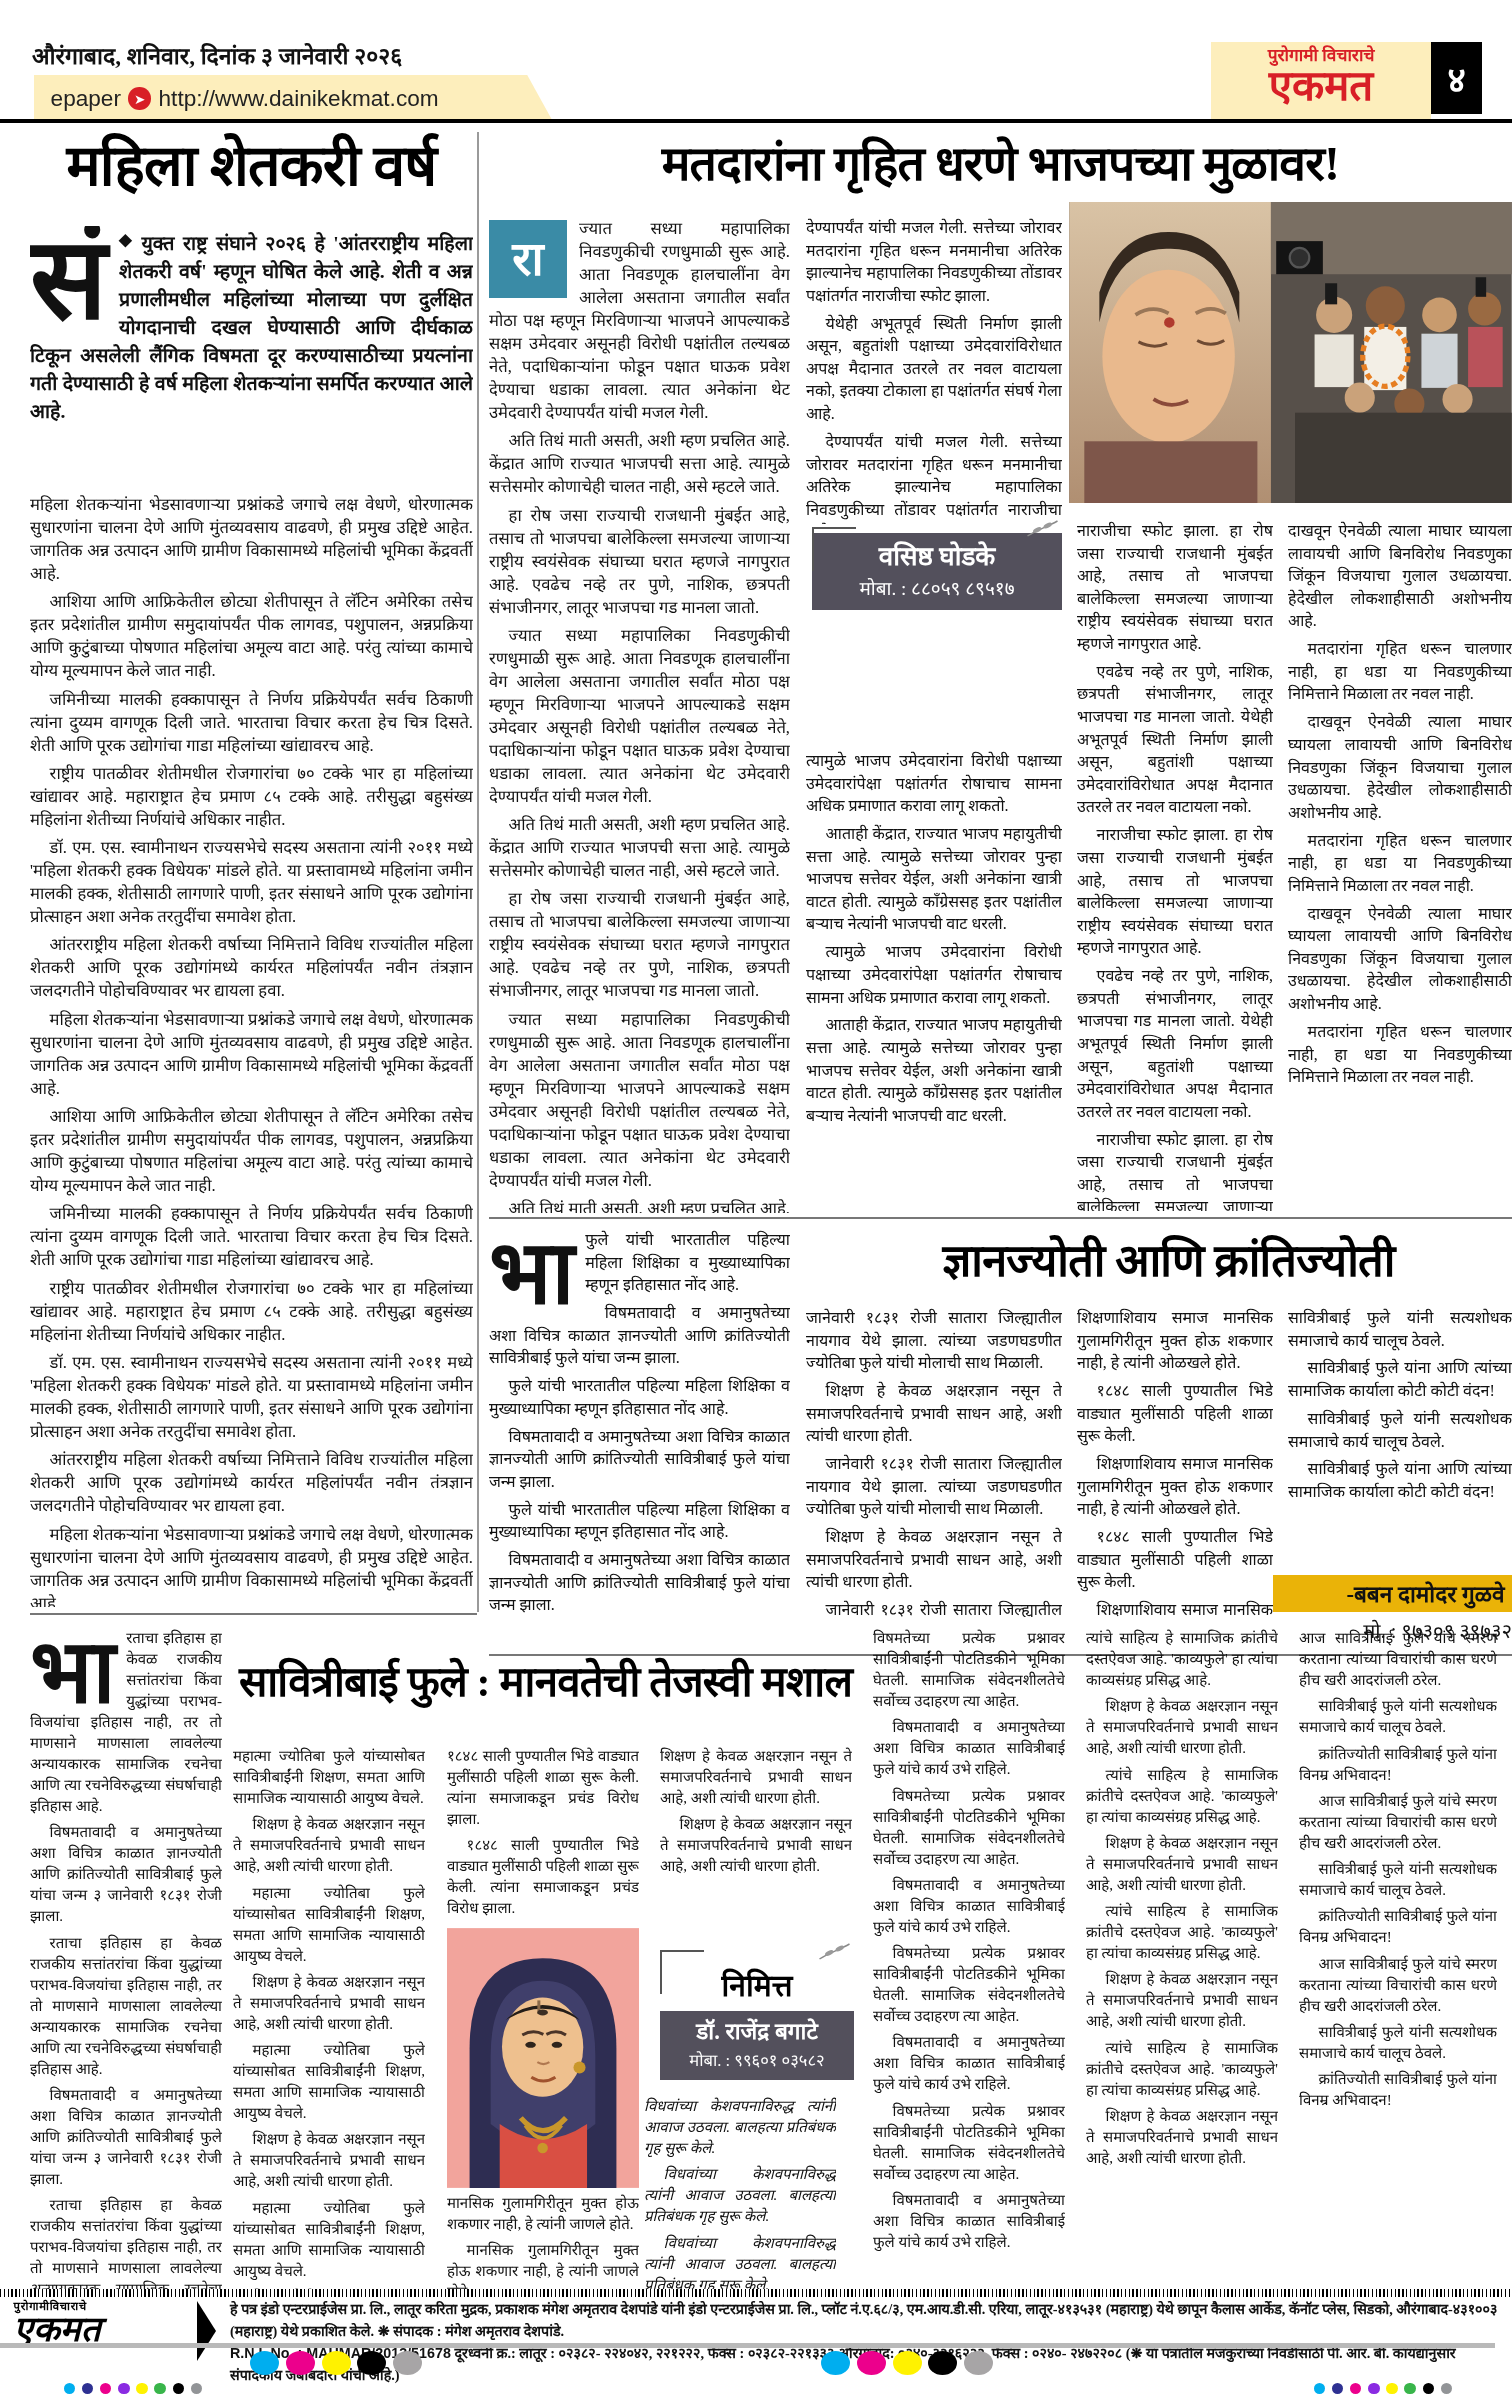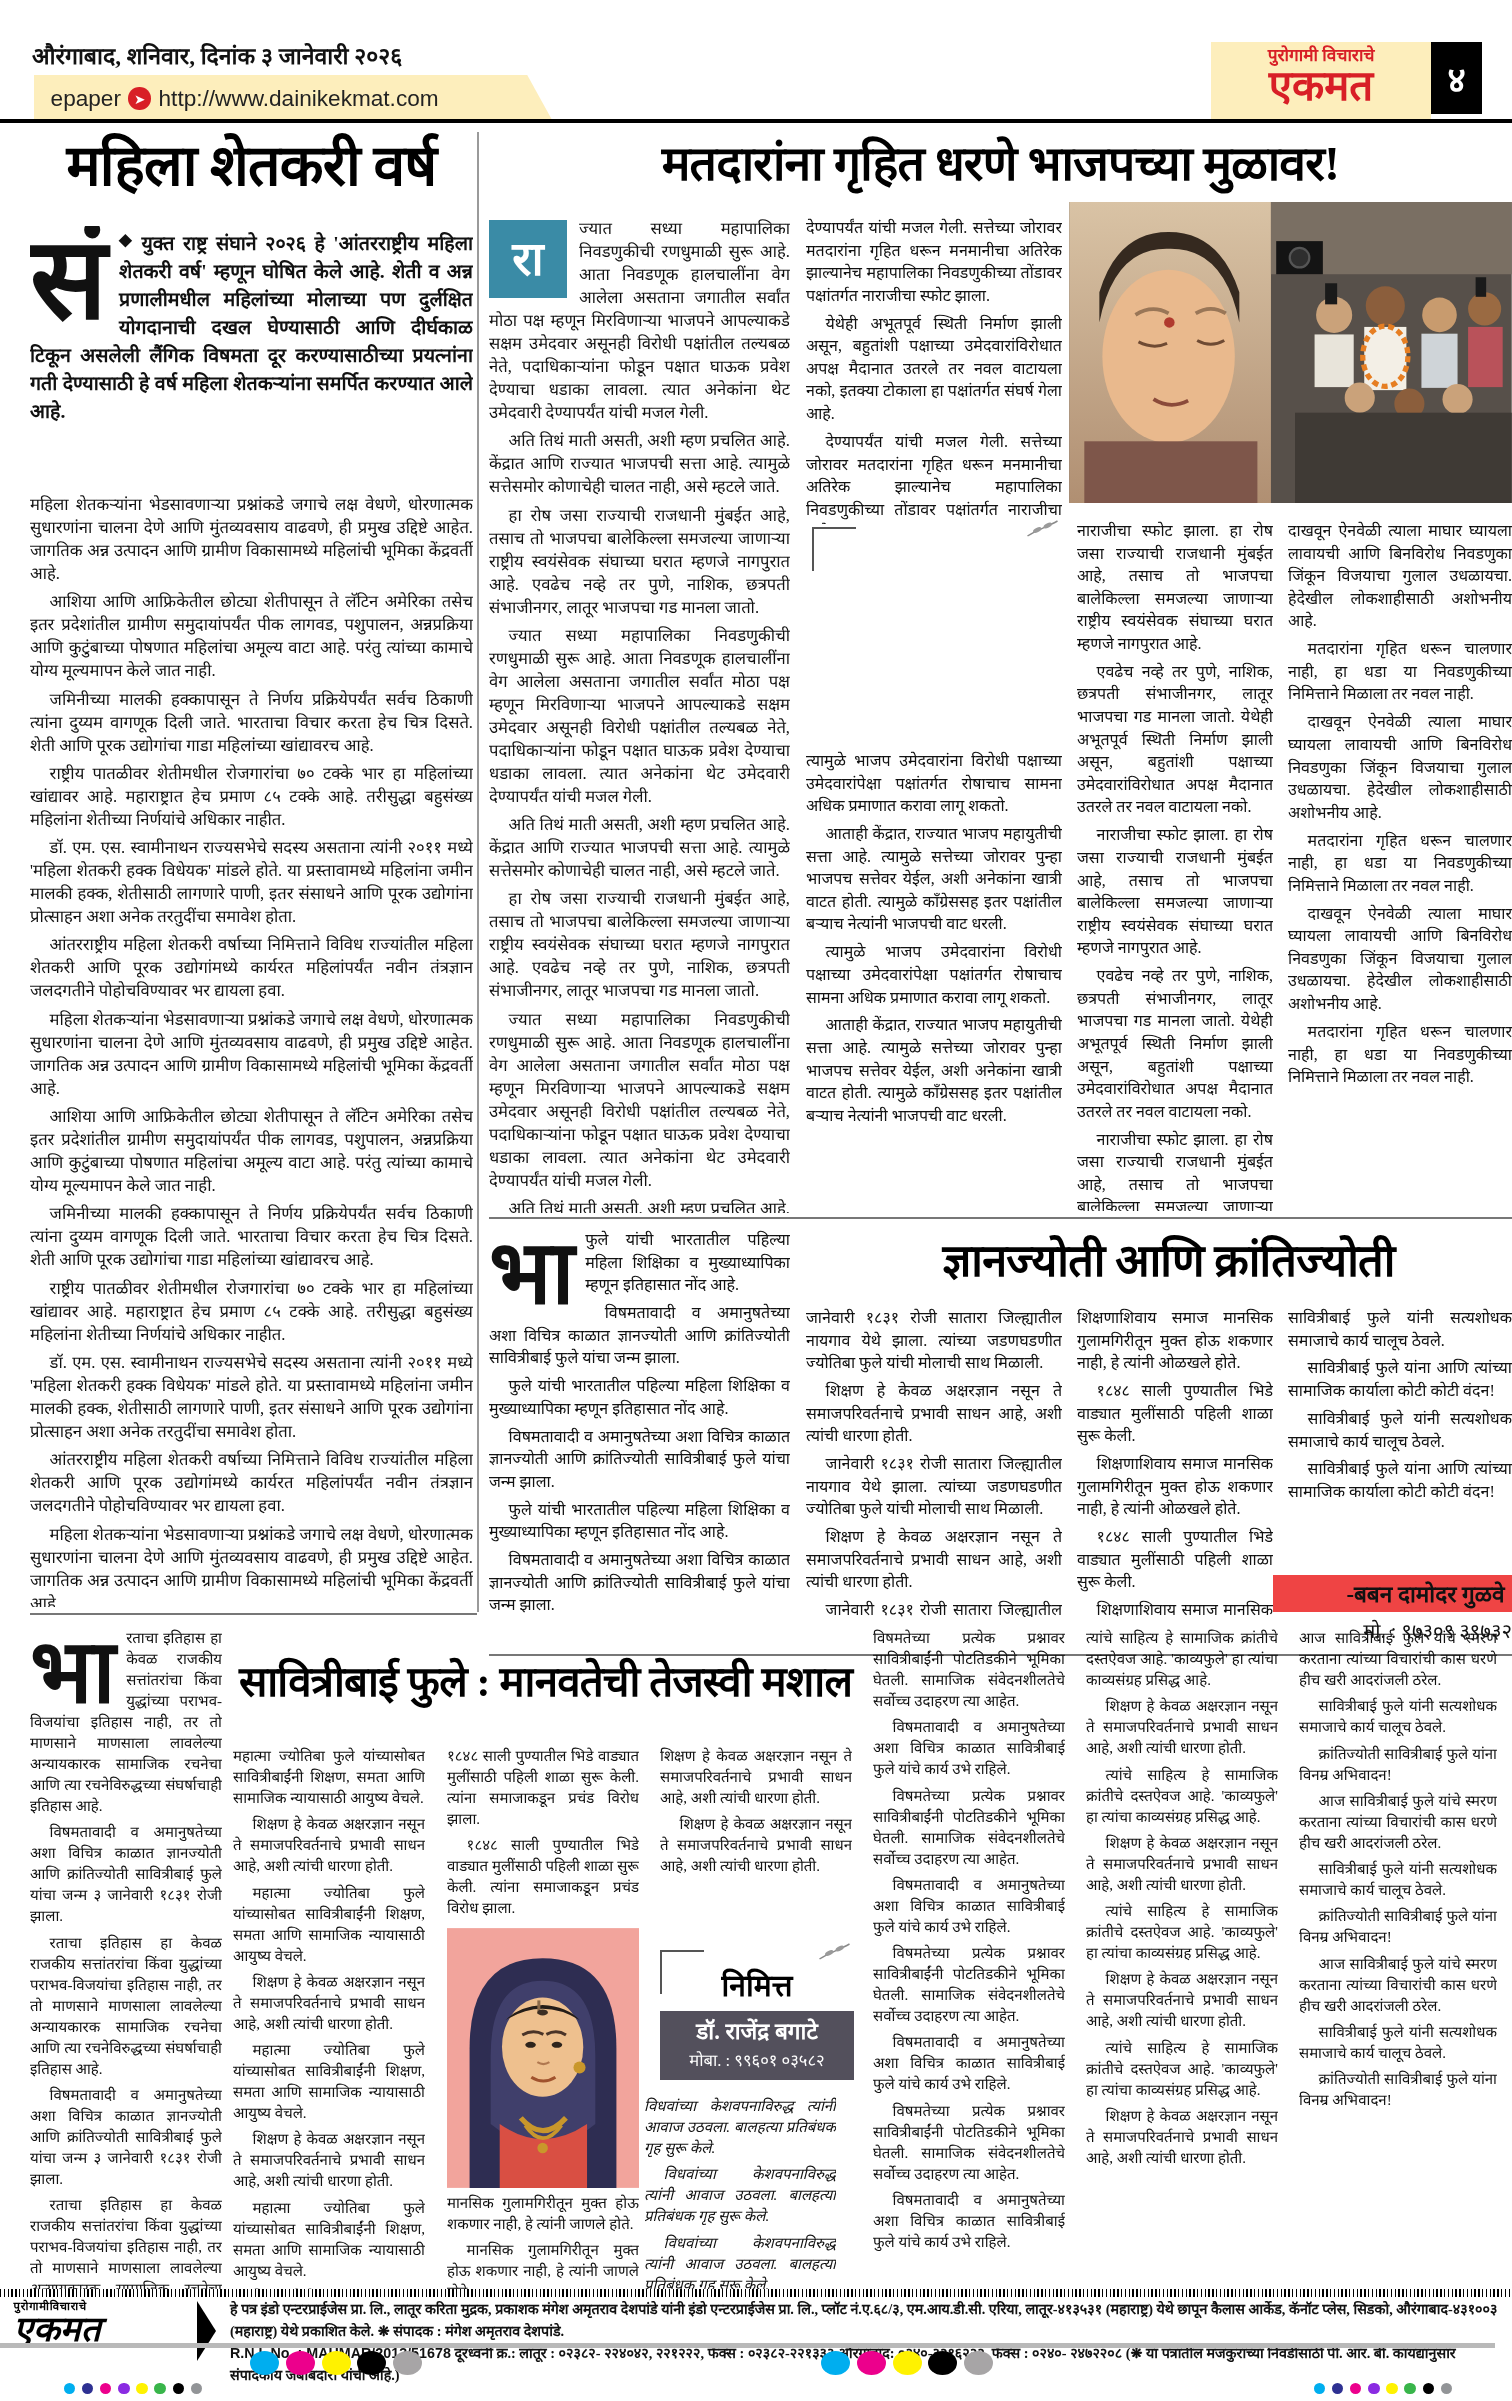--- a/index.html
+++ b/index.html
@@ -33,21 +33,21 @@
   .intro1{font-size:19.6px;line-height:28px;font-weight:700;text-align:justify;overflow:hidden;}
   .diamond{font-size:16.6px;vertical-align:4.5px;padding-right:6px;}
   .authbox{position:absolute;text-align:center;}
   .authbox .corner{position:absolute;left:0;top:-6px;width:42px;height:42px;
                    border-left:2.3px solid #555;border-top:2.3px solid #555;}
   .authbox .branch{position:absolute;right:3px;top:-15px;}
   .authbox .kicker{font-size:35px;font-weight:900;padding:10.5px 0 7.5px;color:#000;}
   .authbox .panel{background:#53505c;color:#fff;padding:7.5px 4.5px 9px;}
   .authbox .aname{font-size:26px;font-weight:700;line-height:1.2;}
   .authbox .amob{font-size:19px;margin-top:3px;}
-  .byband{background:#ef4444;text-align:right;font-size:22.6px;font-weight:700;
+  .byband{background:#eab308;text-align:right;font-size:22.6px;font-weight:700;
           padding:3px 7.5px;box-sizing:border-box;}
   .bymob{text-align:right;font-size:20.3px;padding-right:7.5px;}
   .hatch{background:repeating-linear-gradient(90deg,#000 0 1.5px,#fff 1.5px 3.8px);}
   .flogo{color:#000;line-height:1;}
   .flogo .t1{font-size:11.3px;font-weight:700;letter-spacing:0.8px;}
   .flogo .t2{font-size:35px;font-weight:900;font-style:italic;}
   .ftri{position:absolute;width:0;height:0;border-top:30px solid transparent;
         border-bottom:30px solid transparent;border-left:19.6px solid #000;}
   .imprint{font-size:14.3px;line-height:22px;font-weight:700;color:#111;}
   .imprint .rni{font-family:"Liberation Sans",sans-serif;font-weight:700;}
@@ -154,20 +154,24 @@
       <p>देण्यापर्यंत यांची मजल गेली. सत्तेच्या जोरावर मतदारांना गृहित धरून मनमानीचा अतिरेक झाल्यानेच महापालिका निवडणुकीच्या तोंडावर पक्षांतर्गत नाराजीचा स्फोट झाला.</p>
     </div>
 
   <div class="authbox" style="left:812px;top:533px;width:250px;">
     <span class="corner"></span>
     <svg class="branch" width="33" height="21" viewBox="0 0 44 28">
       <path d="M2 24 C14 16 28 12 42 4" stroke="#8a8a8a" fill="none" stroke-width="2"></path>
       <ellipse cx="15" cy="16" rx="6" ry="3" fill="#9a9a9a" transform="rotate(-25 15 16)"></ellipse>
       <ellipse cx="29" cy="10" rx="6" ry="3" fill="#9a9a9a" transform="rotate(-25 29 10)"></ellipse>
     </svg>
+    <div class="panel">
+      <div class="aname">वसिष्ठ घोडके</div>
+      <div class="amob">मोबा. : ८८०५९ ८९५१७</div>
+    </div>
   </div>
 
   <div class="abs body" style="left:806px;top:750px;width:256px;height:461px;">
       <p>त्यामुळे भाजप उमेदवारांना विरोधी पक्षाच्या उमेदवारांपेक्षा पक्षांतर्गत रोषाचाच सामना अधिक प्रमाणात करावा लागू शकतो.</p>
       <p>आताही केंद्रात, राज्यात भाजप महायुतीची सत्ता आहे. त्यामुळे सत्तेच्या जोरावर पुन्हा भाजपच सत्तेवर येईल, अशी अनेकांना खात्री वाटत होती. त्यामुळे काँग्रेससह इतर पक्षांतील बऱ्याच नेत्यांनी भाजपची वाट धरली.</p>
       <p>त्यामुळे भाजप उमेदवारांना विरोधी पक्षाच्या उमेदवारांपेक्षा पक्षांतर्गत रोषाचाच सामना अधिक प्रमाणात करावा लागू शकतो.</p>
       <p>आताही केंद्रात, राज्यात भाजप महायुतीची सत्ता आहे. त्यामुळे सत्तेच्या जोरावर पुन्हा भाजपच सत्तेवर येईल, अशी अनेकांना खात्री वाटत होती. त्यामुळे काँग्रेससह इतर पक्षांतील बऱ्याच नेत्यांनी भाजपची वाट धरली.</p>
     </div>
   <div class="abs body" style="left:1077px;top:520px;width:196px;height:691px;">
       <p>नाराजीचा स्फोट झाला. हा रोष जसा राज्याची राजधानी मुंबईत आहे, तसाच तो भाजपचा बालेकिल्ला समजल्या जाणाऱ्या राष्ट्रीय स्वयंसेवक संघाच्या घरात म्हणजे नागपुरात आहे.</p>

